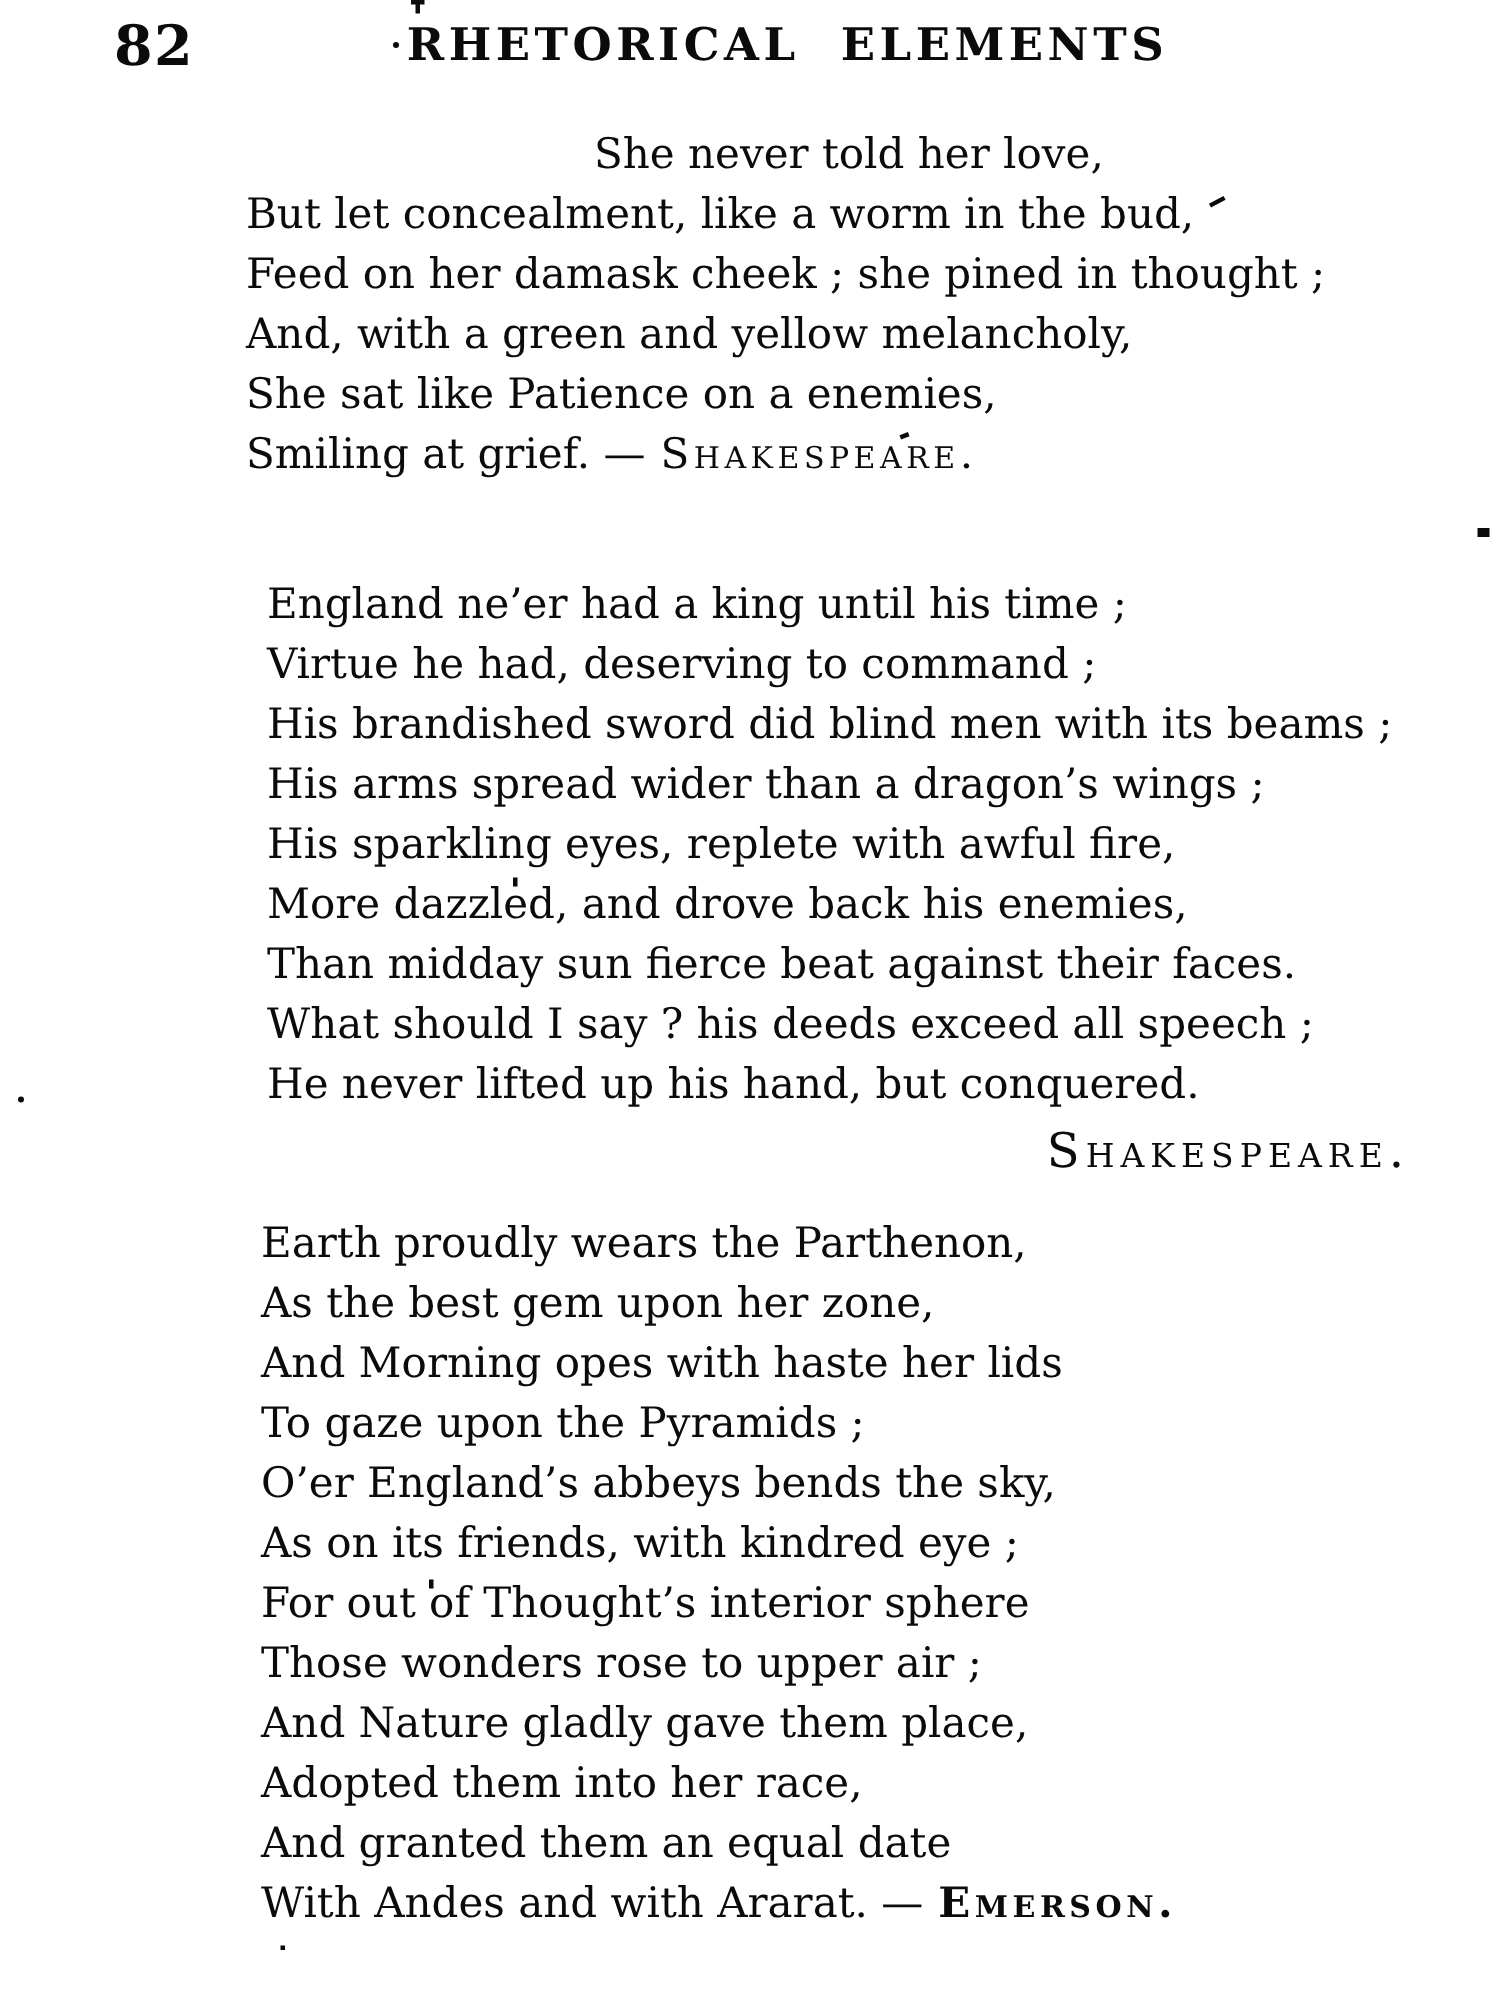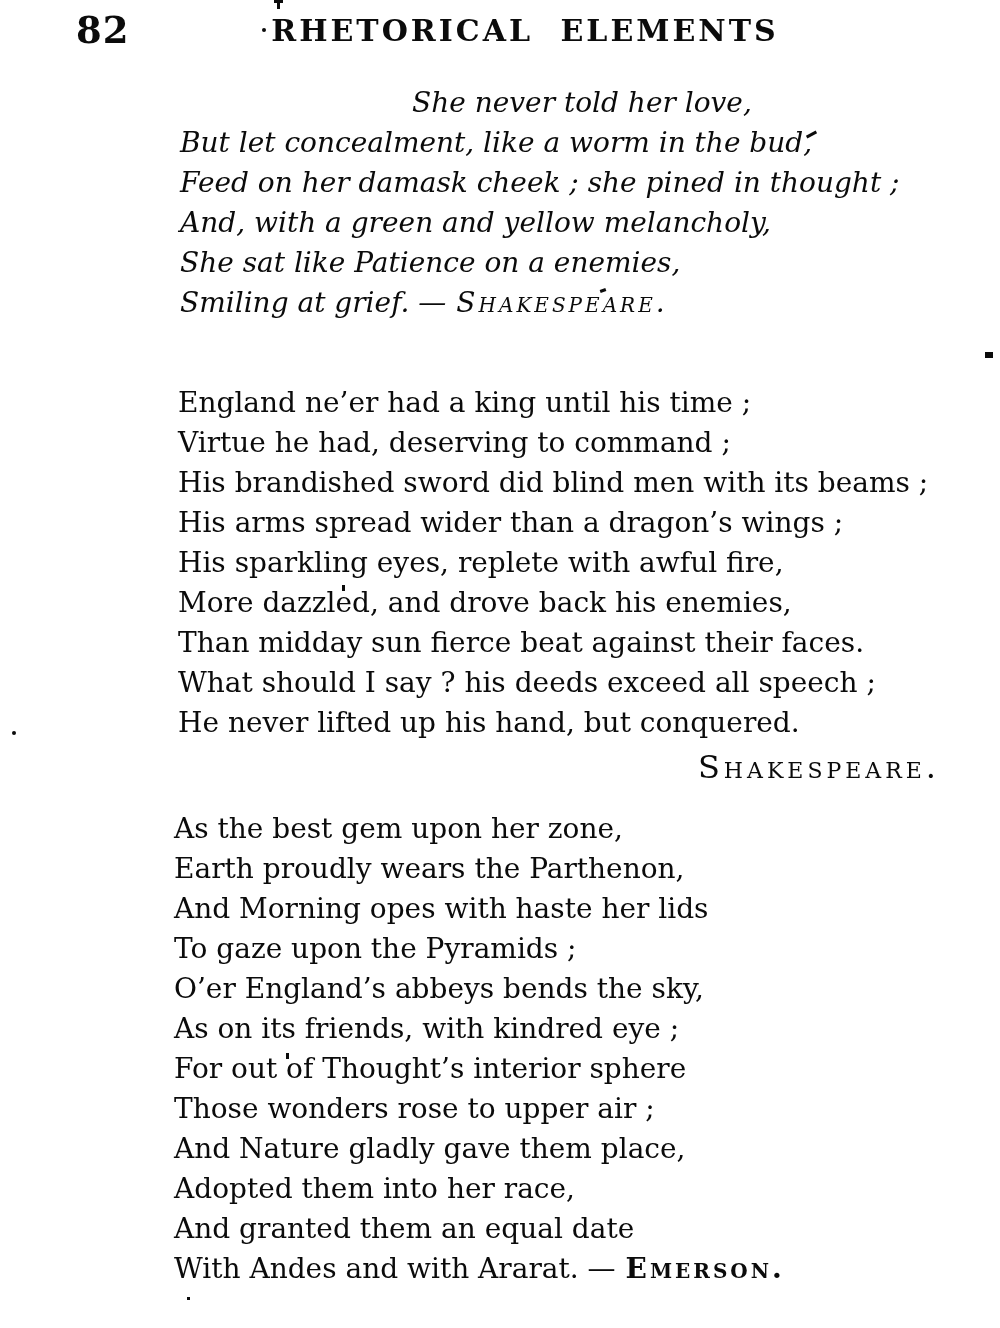--- a/index.html
+++ b/index.html
@@ -28,21 +28,21 @@
     font-size:30px; font-weight:bold;
     letter-spacing:3px; word-spacing:14px;
     white-space:nowrap;
   }
 
   
   .stanza { position:absolute; font-size:28px; }
   .line { line-height:40px; white-space:nowrap; }
   .indent-deep { padding-left:232px; }
 
-  .stanza-1 { left:180px; top:83px;font-style:italic; }
+  .stanza-1 { left:164px; top:83px; }
   .stanza-2 { left:178px; top:383px; width:762px; }
   .stanza-3 { left:174px; top:809px; }
 
   .sc {
     font-variant: small-caps;
     letter-spacing:3px;
   }
   .attr-inline { margin-left:10px; }
   .attr-inline-bold { margin-left:10px; font-weight:bold; }
   .attribution-line {
@@ -85,22 +85,22 @@
     <div class="line">His arms spread wider than a dragon’s wings ;</div>
     <div class="line">His sparkling eyes, replete with awful fire,</div>
     <div class="line">More dazzled, and drove back his enemies,</div>
     <div class="line">Than midday sun fierce beat against their faces.</div>
     <div class="line">What should I say ? his deeds exceed all speech ;</div>
     <div class="line">He never lifted up his hand, but conquered.</div>
     <div class="attribution-line">Shakespeare.</div>
   </div>
 
   <div class="stanza stanza-3">
+    <div class="line">Earth proudly wears the Parthenon,</div>
     <div class="line">As the best gem upon her zone,</div>
-    <div class="line">Earth proudly wears the Parthenon,</div>
     <div class="line">And Morning opes with haste her lids</div>
     <div class="line">To gaze upon the Pyramids ;</div>
     <div class="line">O’er England’s abbeys bends the sky,</div>
     <div class="line">As on its friends, with kindred eye ;</div>
     <div class="line">For out of Thought’s interior sphere</div>
     <div class="line">Those wonders rose to upper air ;</div>
     <div class="line">And Nature gladly gave them place,</div>
     <div class="line">Adopted them into her race,</div>
     <div class="line">And granted them an equal date</div>
     <div class="line">

